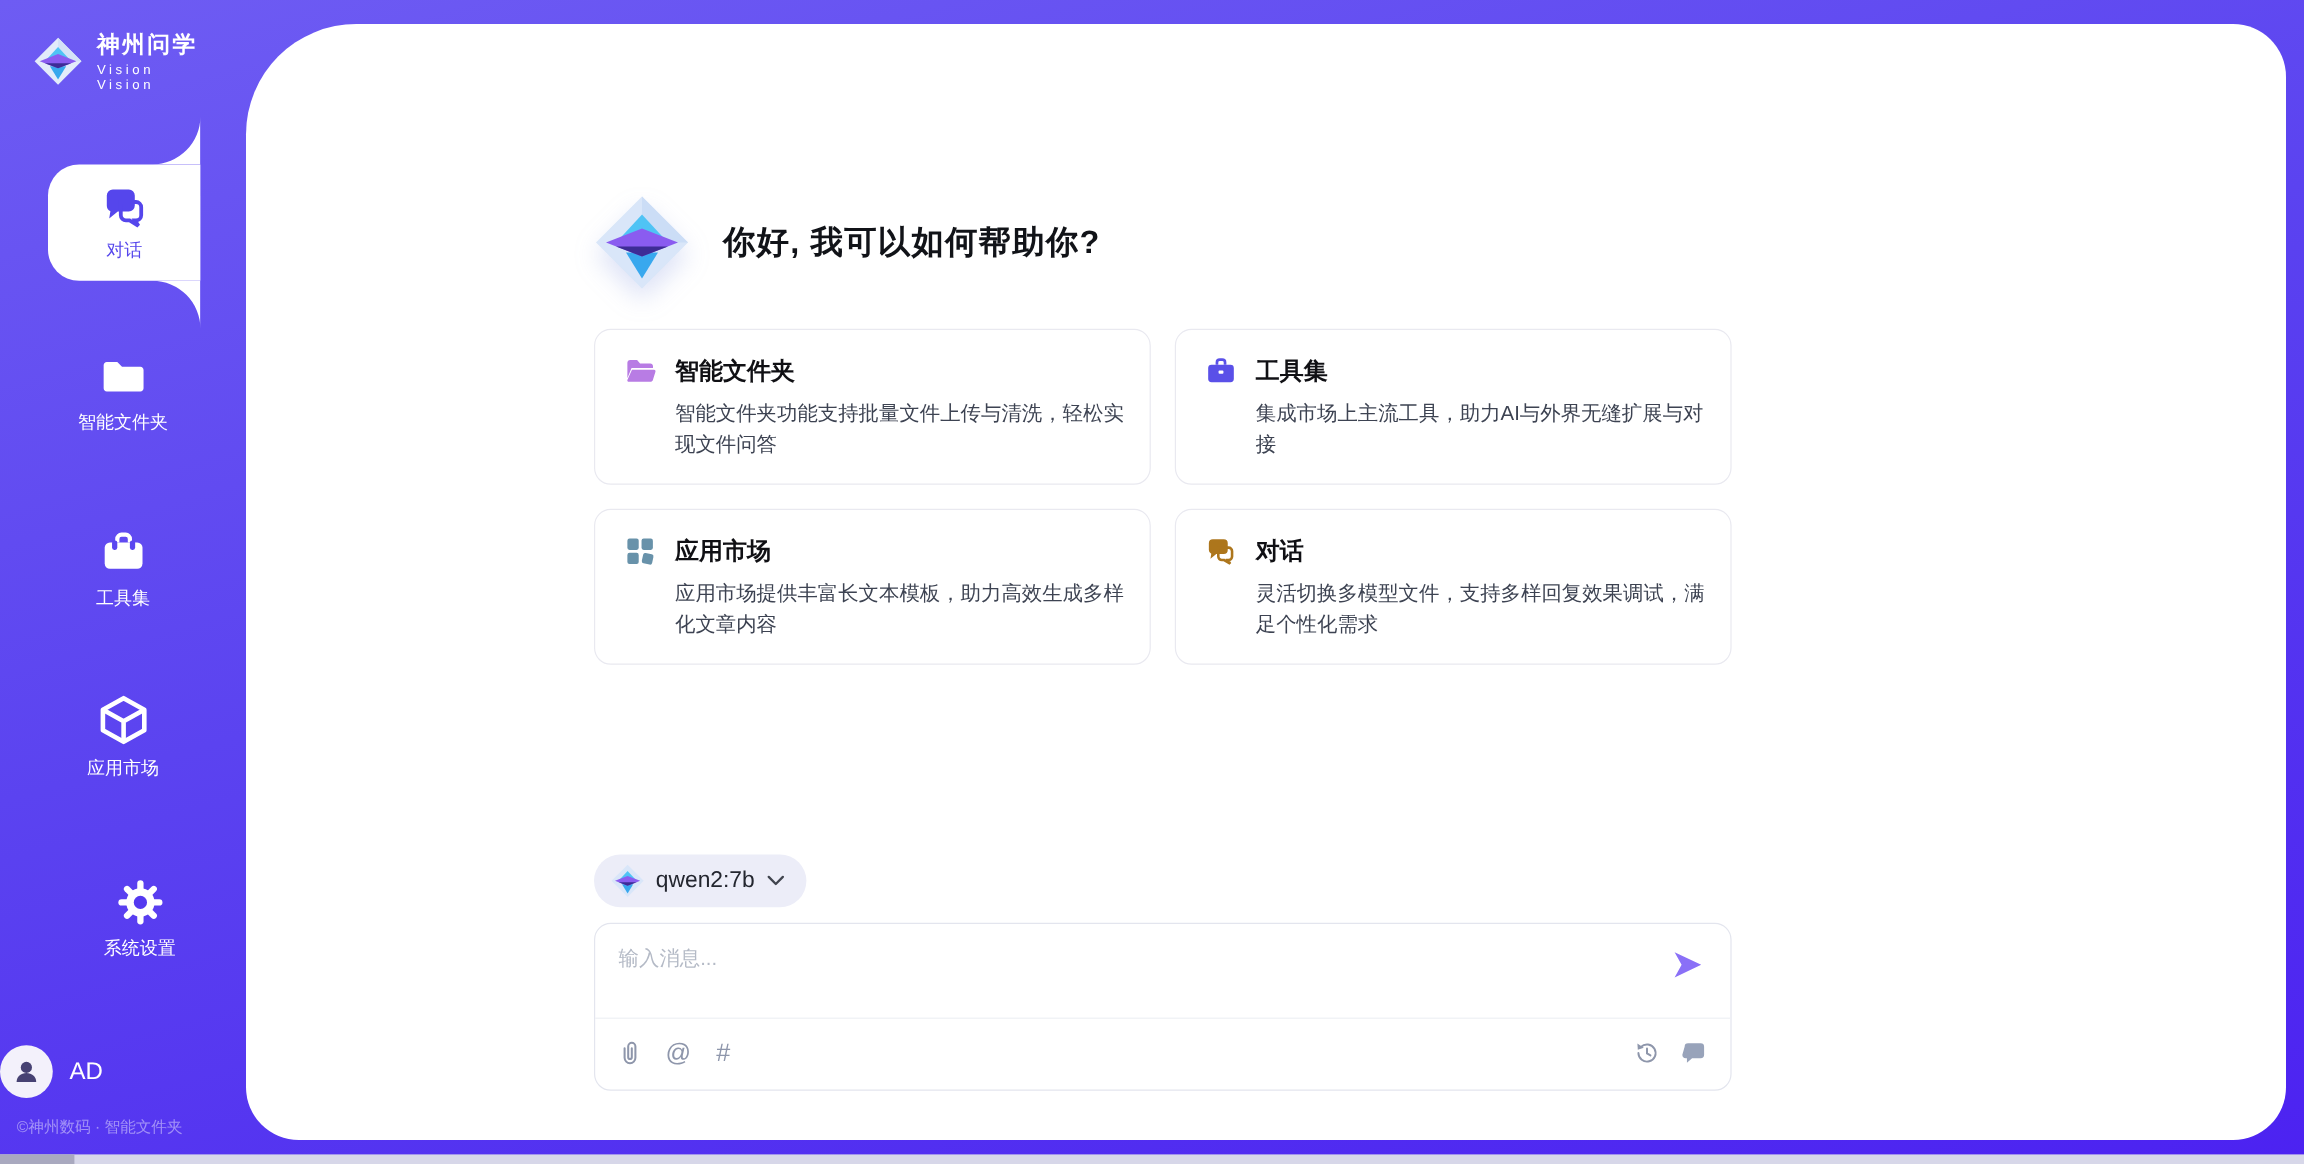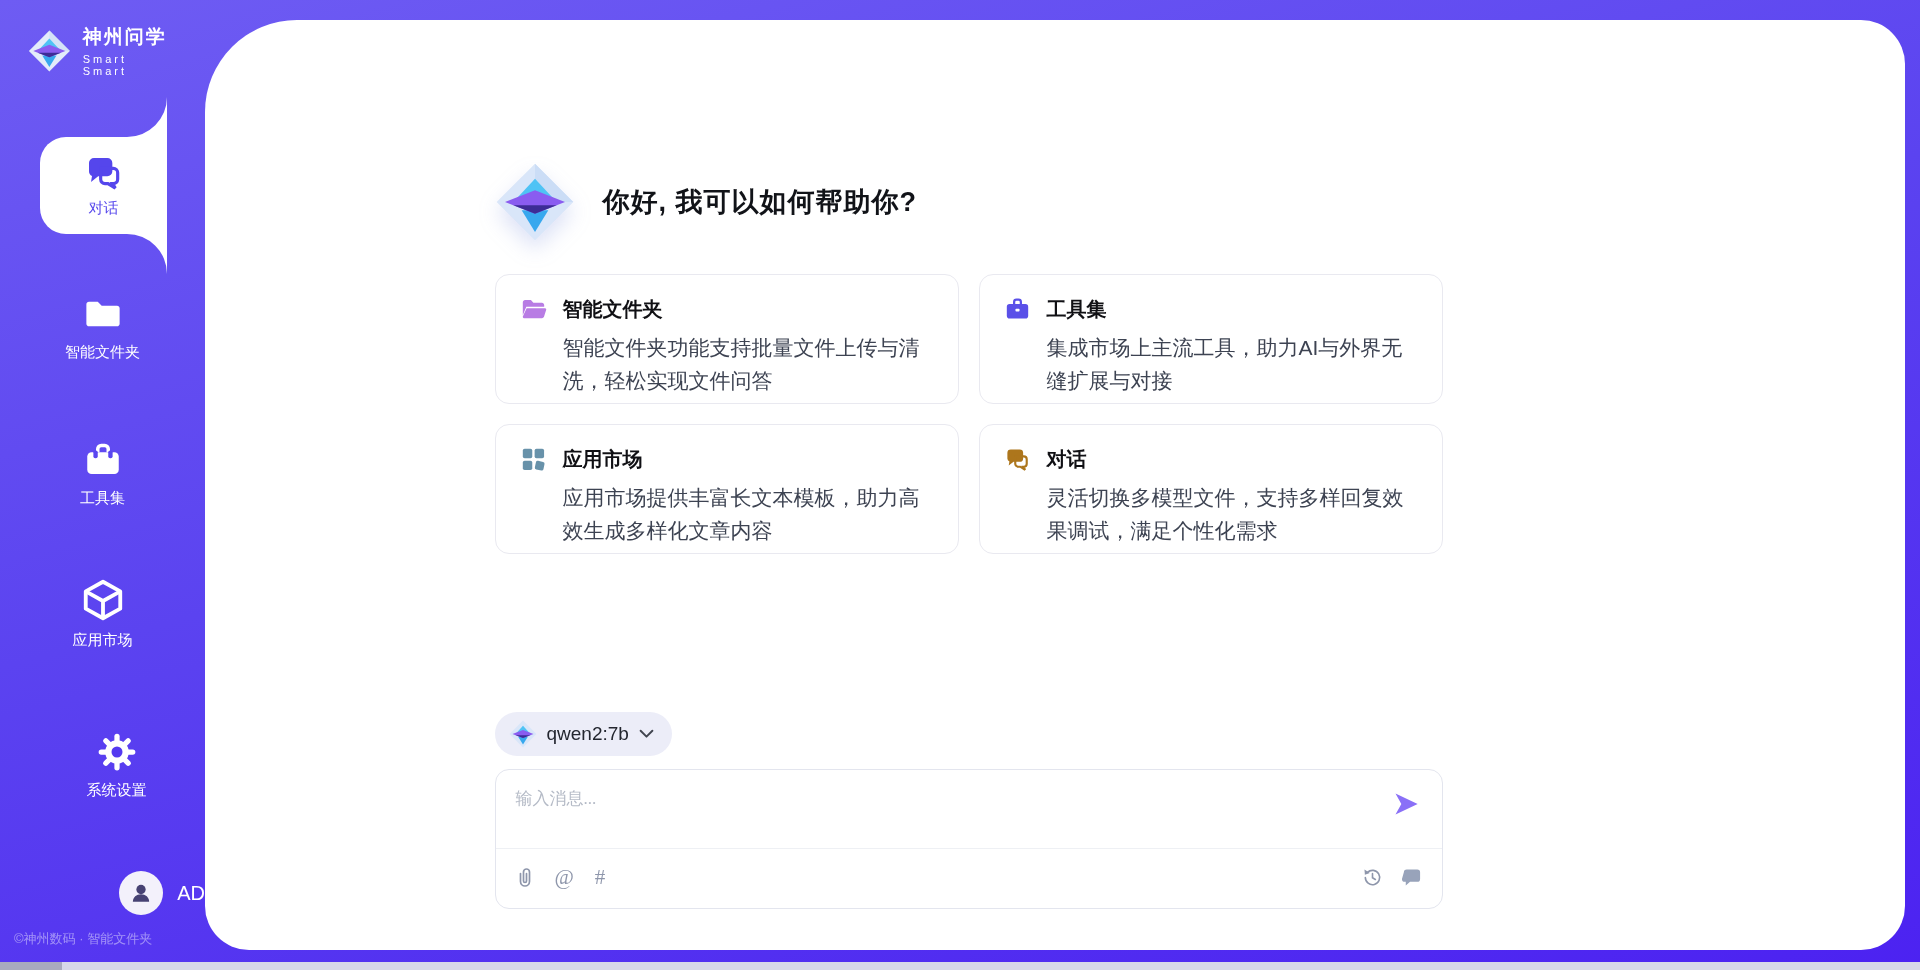--- a/index.html
+++ b/index.html
@@ -34,50 +34,50 @@
   .fillet.bottom { bottom:-40px; }
 
   .nav-item {
     position:absolute; left:0; width:205px;
     display:flex; flex-direction:column; align-items:center; gap:8px; cursor:pointer;
   }
   .nav-item .lbl { color:#ffffff; font-size:15px; }
   .nav-tab .lbl { color:#5546ec; font-size:15px; }
   .ni-folder { top:293px; } .ni-toolbox { top:439px; } .ni-cube { top:577px; } .ni-gear { top:731px;padding-left:28px; }
 
-  .user-row { position:absolute; left:0; top:871px; width:205px; display:flex; align-items:center; justify-content:flex-end; gap:14px; cursor:pointer; }
+  .user-row { position:absolute; left:0; top:871px; width:205px; display:flex; align-items:center; justify-content:flex-start; gap:14px; cursor:pointer; }
   .avatar { width:44px; height:44px; border-radius:50%; background:#f3f1fb; display:flex; align-items:center; justify-content:center; }
   .user-name { color:#fff; font-size:20px; }
   .copyright { position:absolute; left:14px; top:930px; color:rgba(255,255,255,0.45); font-size:13px; white-space:nowrap; }
 
   
   .main { position:absolute; left:205px; top:20px; width:1479px; height:930px;padding-left:48px; }
   .column { width:948px; margin:0 auto; }
   .greeting { margin-top:142px; display:flex; align-items:center; gap:28px; }
   .greet-diamond { width:80px; height:80px; filter:drop-shadow(0 10px 10px rgba(120,140,220,.25)); }
   .greet-text { font-size:27px; font-weight:bold; color:#111318; letter-spacing:1px; }
 
   .cards { margin-top:32px; display:grid; grid-template-columns:464px 464px; grid-gap:20px; }
   .card {
     height:130px; background:#fff; border:1px solid #e9e9f0; border-radius:14px;
     padding:21px 20px 0 24px; cursor:pointer;
   }
   .card-head { display:flex; align-items:center; gap:16px; }
   .card-head .ttl { font-size:20px; font-weight:bold; color:#101014; }
-  .card-desc { margin:9px 0 0 43px; font-size:21px; line-height:1.55; color:#3d4352; }
+  .card-desc { margin:9px 0 0 43px; font-size:17px; line-height:1.55; color:#3d4352; }
 
   .model-pill {
     margin-top:158px; display:inline-flex; align-items:center; gap:10px;
     height:44px; border-radius:22px; background:#ecedf8; padding:0 18px 0 14px; cursor:pointer;justify-content:center;
   }
   .model-pill .mname { font-size:19px; color:#23262f; }
 
   .composer {
     position:relative; margin-top:13px; width:948px; height:140px;
-    border:1px solid #e3e5ee; border-radius:14px; background:#fff;font-family:Liberation Serif, serif;
+    border:1px solid #e3e5ee; border-radius:14px; background:#fff;
   }
   .composer textarea {
     position:absolute; left:0; top:0; width:860px; height:72px;
     border:none; outline:none; resize:none; background:transparent;
     padding:17px 20px; font-family:inherit; font-size:17px; color:#333;
   }
   .composer textarea::placeholder { color:#b4bac6; }
   .send-btn { position:absolute; right:22px; top:20px; width:28px; height:28px; cursor:pointer; }
   .comp-divider { position:absolute; left:0; right:0; top:78px; height:1px; background:#eef0f4; }
   .comp-bottom { position:absolute; left:0; right:0; bottom:0; height:61px; display:flex; align-items:center; padding:0 20px; }
@@ -103,21 +103,21 @@
       <svg class="logo-diamond" viewBox="0 0 48 48">
         <polygon points="24,1 47,24 24,47 1,24" fill="#e3ecfa"></polygon>
         <polygon points="24,1 47,24 24,24" fill="#d4e2f7"></polygon>
         <polygon points="16,29 32,29 24,42" fill="#38a8ee"></polygon>
         <polygon points="24,10 36,23 12,23" fill="#4fc3f5"></polygon>
         <polygon points="6,24 24,17 42,24 24,31" fill="#8a5cf0"></polygon>
         <polygon points="11,26 37,26 24,31" fill="#3d2c96"></polygon>
       </svg>
       <div class="logo-text">
         <div class="cn">神州问学</div>
-        <div class="en">Smart Smart</div>
+        <div class="en">Vision Vision</div>
       </div>
     </div>
 
     <div class="nav-tab">
       <svg class="fillet top" viewBox="0 0 40 40">
         <path d="M40 0 A40 40 0 0 1 0 40 L40 40 Z" fill="#ffffff"></path>
       </svg>
       <svg width="40" height="40" viewBox="0 0 24 24">
         <path d="M3 6a3 3 0 0 1 3-3h8a3 3 0 0 1 3 3v5a3 3 0 0 1-3 3H8.5L4.2 17.4l.6-3.6A3 3 0 0 1 3 11z" fill="#5546ec"></path>
         <path d="M10 9.2h7.6a2.6 2.6 0 0 1 2.6 2.6v4a2.6 2.6 0 0 1-2.6 2.6h-.5l1.7 2.7-4.4-2.7h-1.8a2.6 2.6 0 0 1-2.6-2.6z" fill="none" stroke="#5546ec" stroke-width="1.9"></path>

